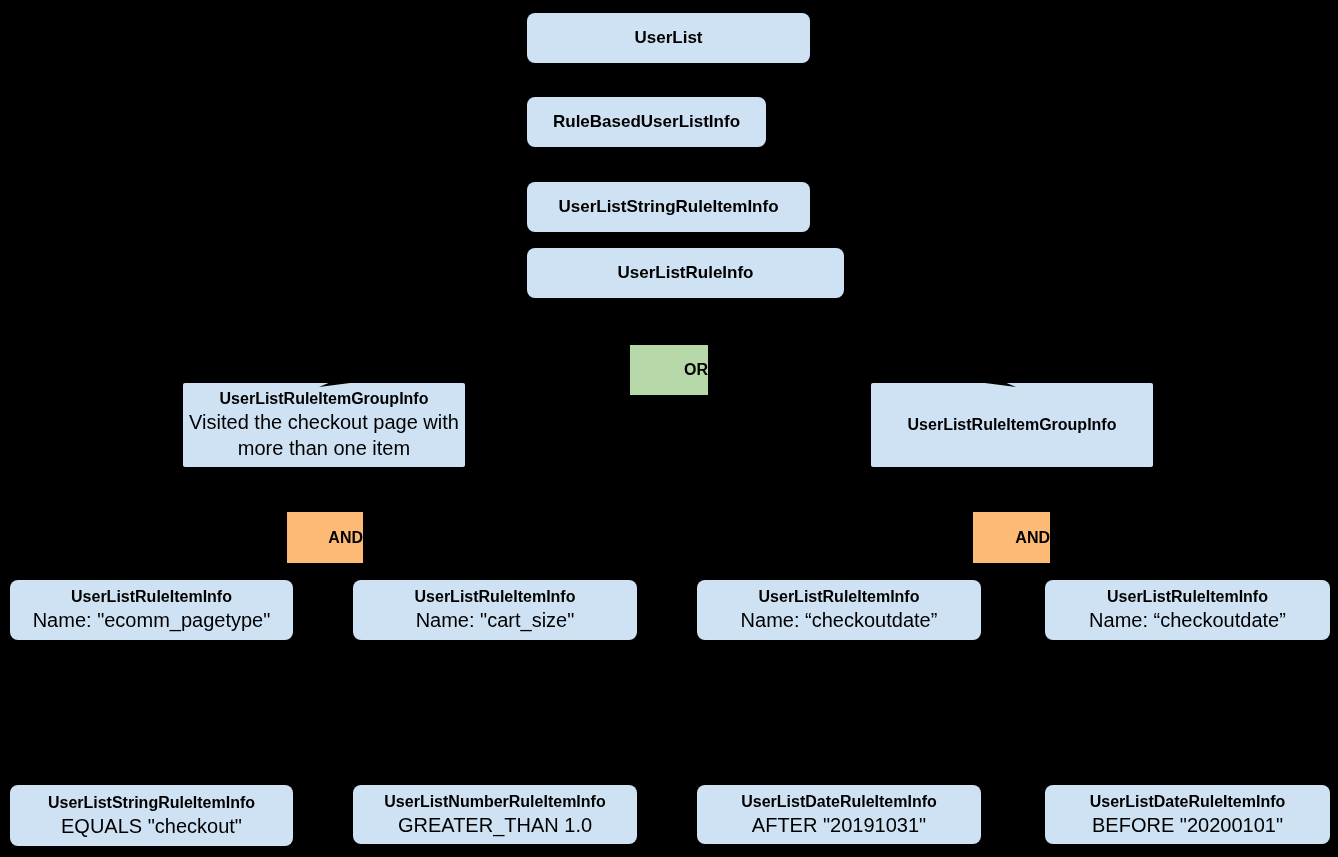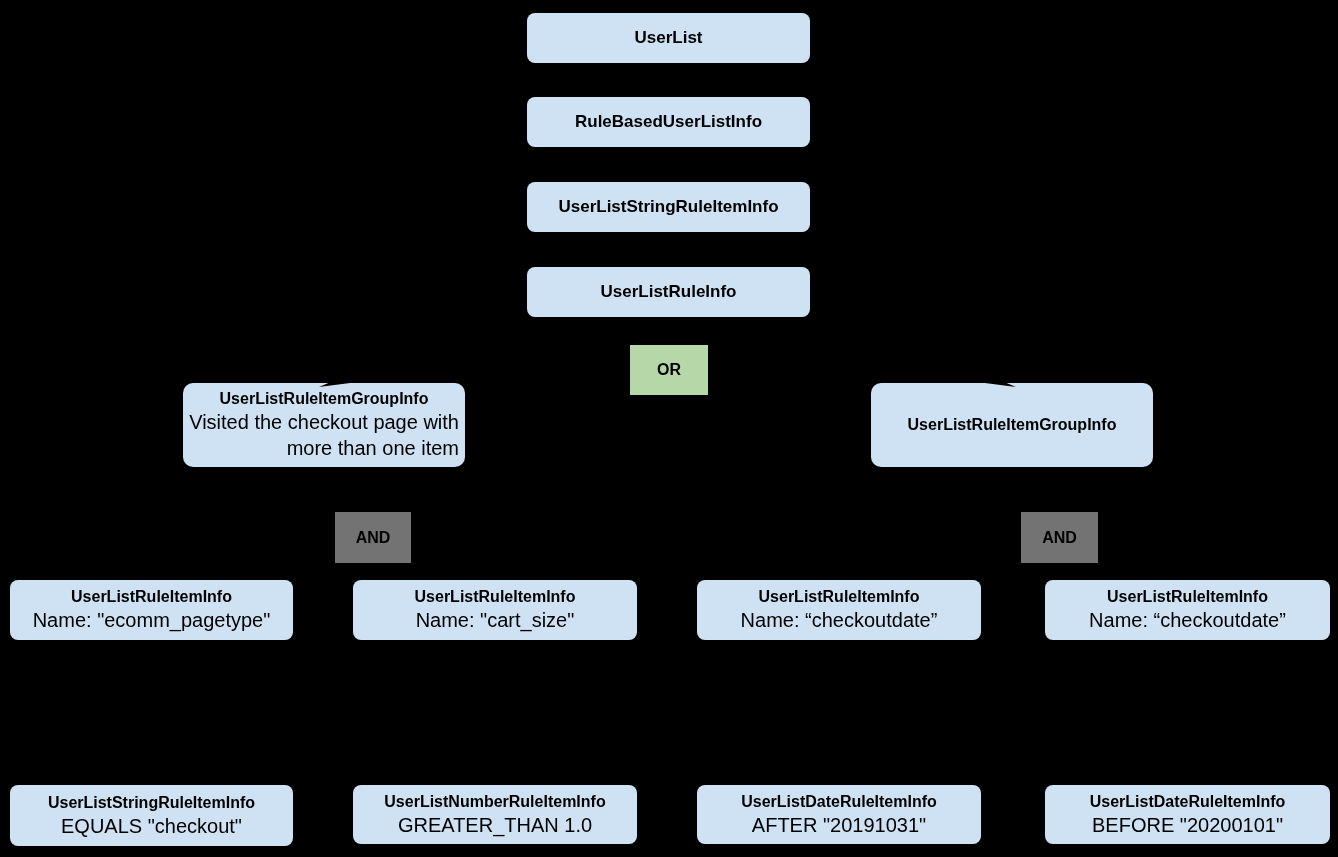--- a/index.html
+++ b/index.html
@@ -34,62 +34,61 @@
     line-height: 1.25;
   }
   .chain .title {
     font-size: 17px;
   }
   .node .subtitle {
     font-size: 20px;
     line-height: 1.3;
   }
   .group-node {
-    border-radius: 10px;
+    border-radius: 2px;
     padding: 4px 6px;
-    text-align: right;
   }
   .op {
     position: absolute;
     display: flex;
     align-items: center;
-    justify-content: center;
+    justify-content: flex-end;
     font-weight: bold;
     font-size: 16px;
     box-sizing: border-box;
   }
   .op-or  { background: #b6d7a8; }
-  .op-and { background: #737373; margin-left: 48px; }
+  .op-and { background: #fdba74; }
   .arrowhead {
     position: absolute;
     background: #000000;
     z-index: 5;
   }
   .arrowhead-left {
     clip-path: polygon(0 100%, 100% 0, 100% 70%);
   }
   .arrowhead-right {
     clip-path: polygon(0 0, 100% 100%, 0 70%);
   }
 </style>
 </head>
 <body>
 
 <div class="stage">
 
   <div class="node chain" style="left:527px; top:13px;  width:283px; height:50px;">
     <div class="title">UserList</div>
   </div>
-  <div class="node chain" style="left:527px; top:97px;  width:283px; height:50px;">
+  <div class="node chain" style="left:527px; top:97px;  width:239px; height:50px;">
     <div class="title">RuleBasedUserListInfo</div>
   </div>
   <div class="node chain" style="left:527px; top:182px; width:283px; height:50px;">
     <div class="title">UserListStringRuleItemInfo</div>
   </div>
-  <div class="node chain" style="left:527px; top:267px; width:283px; height:50px;">
+  <div class="node chain" style="left:527px; top:248px; width:317px; height:50px;">
     <div class="title">UserListRuleInfo</div>
   </div>
 
   <div class="op op-or" style="left:630px; top:345px; width:78px; height:50px;">
     <span>OR</span>
   </div>
 
   <div class="arrowhead arrowhead-left" style="left:319px; top:373px; width:33px; height:14px;"></div>
   <div class="arrowhead arrowhead-right" style="left:983px; top:373px; width:33px; height:14px;"></div>
 

